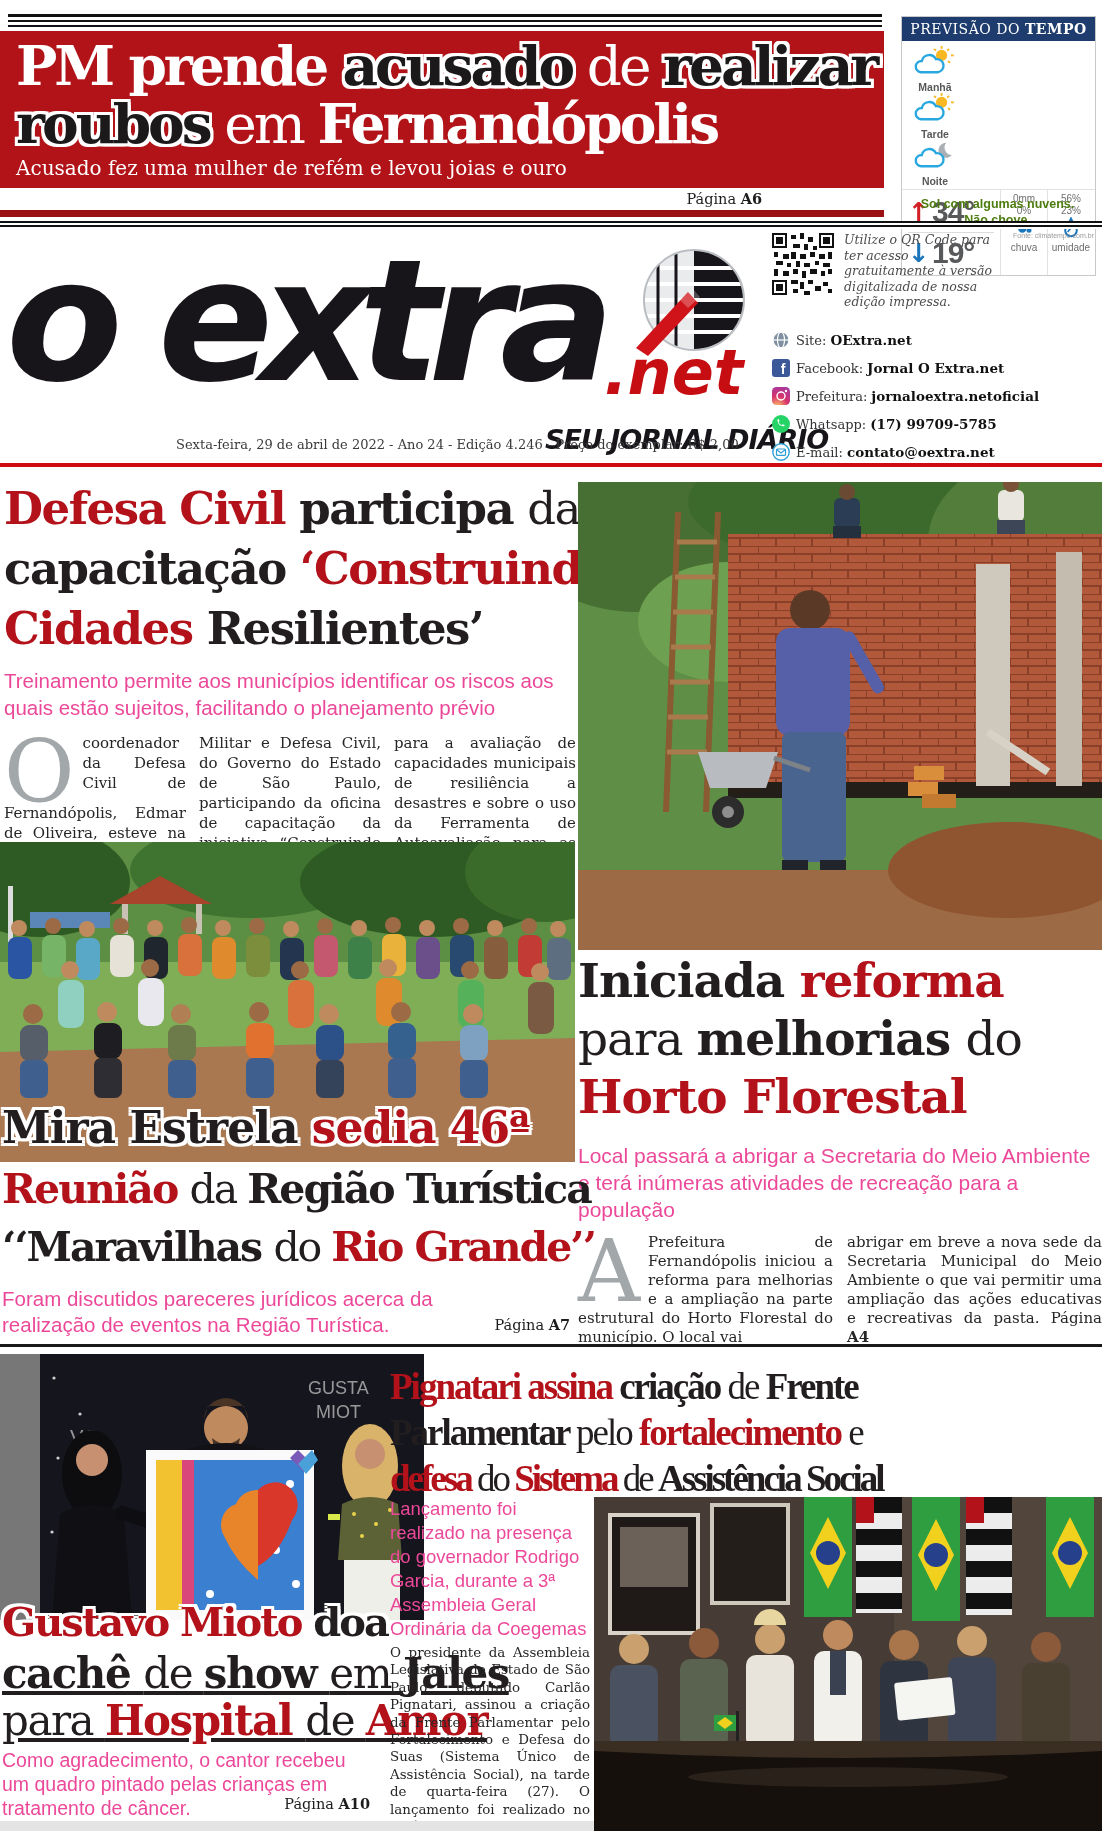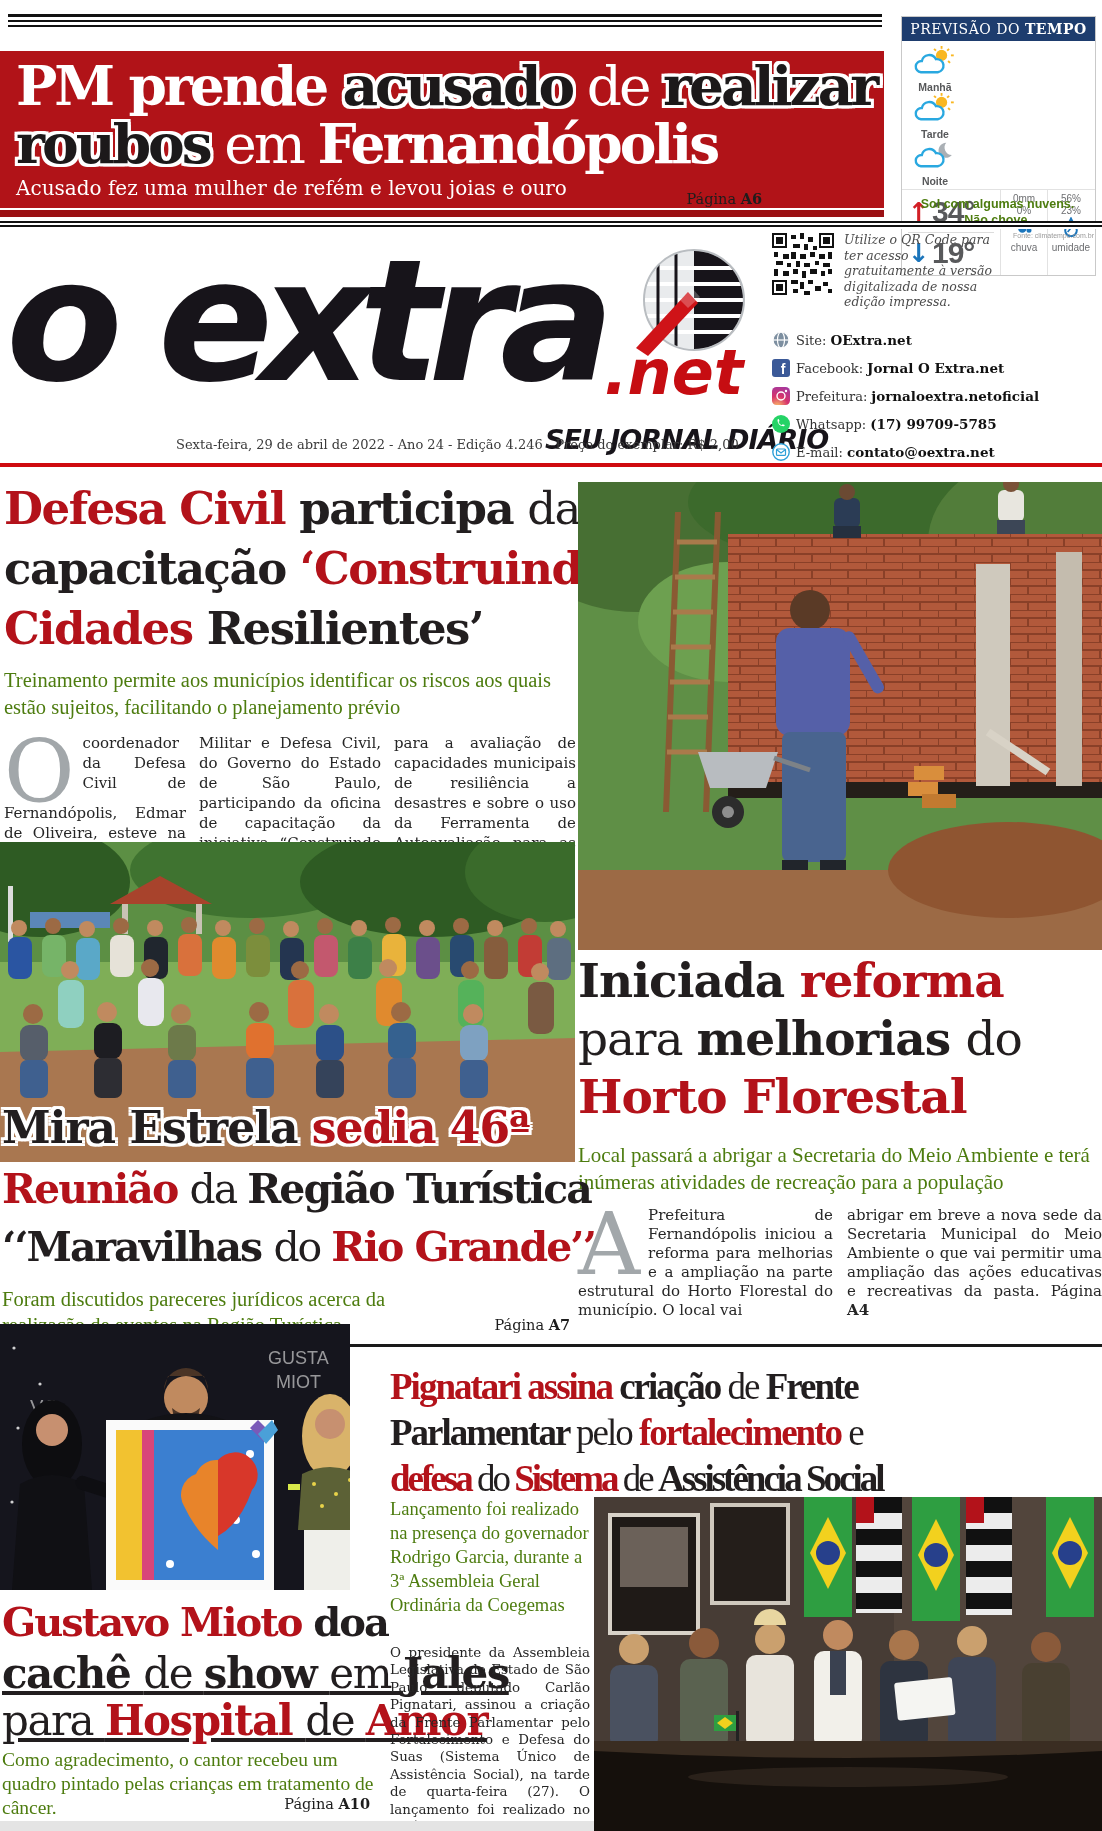--- a/index.html
+++ b/index.html
@@ -5,27 +5,27 @@
   html,body{margin:0;padding:0;background:#9a9a9a;}
   #page{position:relative;width:1102px;height:1831px;background:#fff;overflow:hidden;
         font-family:"DejaVu Serif",serif;}
   .abs{position:absolute;}
   
   .hl{font-family:"DejaVu Serif",serif;font-weight:bold;color:#221e1f;}
   .hl .r{color:#b3121a;}
   .hl .lt{font-weight:normal;}
   .ow{text-shadow:-3px -3px 0 #fff,3px -3px 0 #fff,-3px 3px 0 #fff,3px 3px 0 #fff,
       -3px 0 0 #fff,3px 0 0 #fff,0 -3px 0 #fff,0 3px 0 #fff;}
-  .deck{font-family:Liberation Serif, serif;color:#4d7c0f;}
+  .deck{font-family:Liberation Sans, sans-serif;color:#ec4899;}
   .bodycol{font-family:"DejaVu Serif",serif;color:#262626;text-align:justify;}
   .dropcap{float:left;font-size:86px;line-height:64px;color:#a2a7aa;margin:6px 8px 0 0;font-weight:normal;}
   .pgref{font-family:"DejaVu Serif",serif;font-size:14.5px;color:#1d1d1d;}
   .pgref b{font-weight:bold;}
   
-  #banner{left:0;top:31px;width:884px;height:157px;background:#b11318;padding:6px 0 0 16px;box-sizing:border-box;margin-top:20px;}
+  #banner{left:0;top:31px;width:884px;height:157px;background:#b11318;padding:6px 0 0 16px;box-sizing:border-box;}
   #banner .bl{font-size:55px;line-height:58px;letter-spacing:-3px;font-weight:bold;white-space:nowrap;}
   #banner .wh{color:#fff;}
   #banner .bk{color:#1c191a;}
   #banner .whl{color:#fff;font-weight:normal;}
   #banner .sub{color:#fff;font-size:20px;margin-top:3px;font-weight:normal;}
   
   .multiline{background:linear-gradient(#111 0 3px,#fff 3px 6px,#111 6px 8px,#fff 8px 11px,#111 11px 13px,#fff 13px 15px);}
   #redbar{left:0;top:210px;width:884px;height:7px;background:#9b1013;}
   #blacklines2{left:0;top:221px;width:1102px;height:8px;
       background:linear-gradient(#111 0 2px,#fff 2px 4px,#111 4px 6px,#fff 6px 8px);}
@@ -93,21 +93,21 @@
   #mioto-pg{left:250px;top:1795px;width:120px;text-align:right;}
   #pig-h{left:390px;top:1364px;width:712px;font-family:Liberation Serif, serif;}
   #pig-h .l{font-size:37px;line-height:46px;letter-spacing:-2px;white-space:nowrap;}
   #pig-h .l3{letter-spacing:-3px;}
   #pig-deck{left:390px;top:1497px;width:200px;font-size:18.5px;line-height:24px;}
   #pig-body{left:390px;top:1644px;width:200px;font-size:13.4px;line-height:17.4px;}
   
   .photo{overflow:hidden;background:#777;}
   #ph-constr{left:578px;top:482px;width:524px;height:468px;}
   #ph-group{left:0;top:842px;width:575px;height:320px;}
-  #ph-mioto{left:0;top:1324px;width:350px;height:266px;}
+  #ph-mioto{left:0;top:1354px;width:384px;height:266px;padding-left:40px;}
   #ph-pig{left:594px;top:1497px;width:508px;height:334px;}
   #pagA6{left:0;top:190px;width:762px;text-align:right;}
 </style>
 </head>
 <body>
 
 <div id="page">
 
   <div class="abs multiline" style="left:8px;top:14px;width:874px;height:15px;"></div>
 

